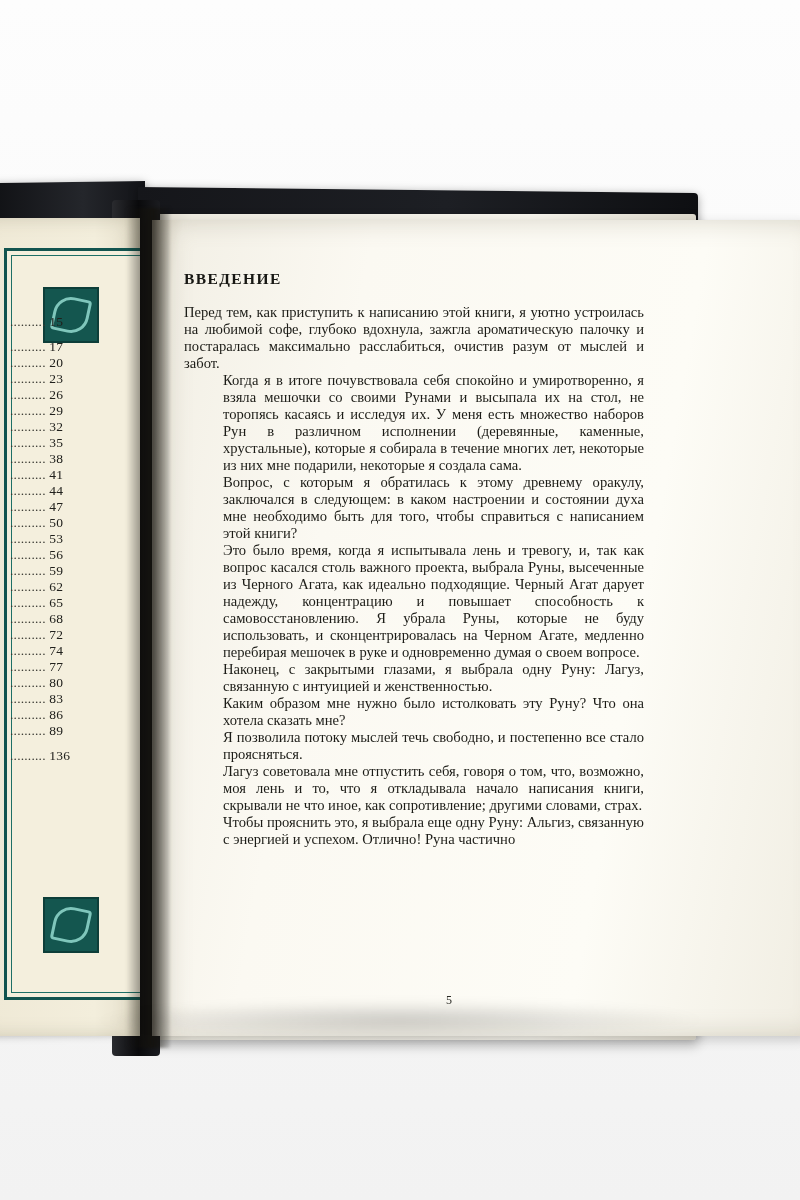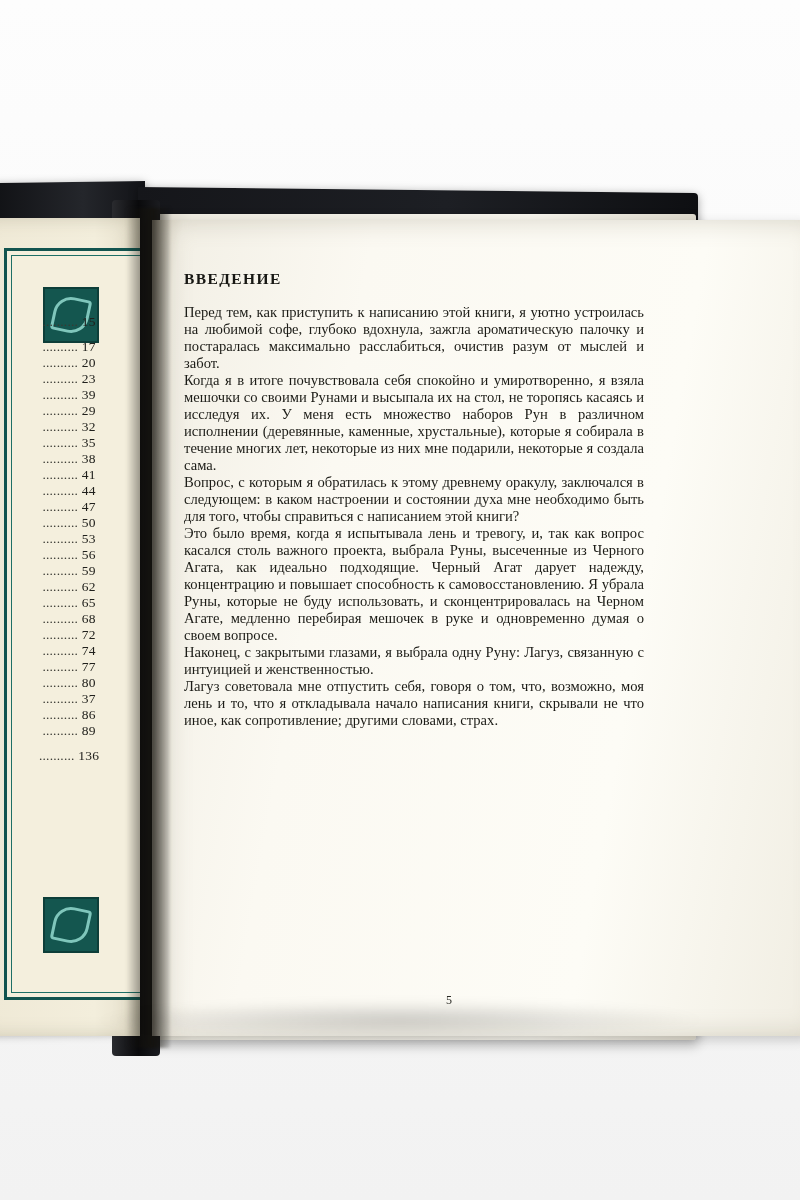--- a/index.html
+++ b/index.html
@@ -118,21 +118,21 @@
   .toc-list {
     position: absolute;
     left: 22px;
     right: 8px;
     top: 96px;
     font-size: 13.5px;
     color: #20201c;
     letter-spacing: 0.2px;
   }
   .toc-row {
-    text-align: center;
+    text-align: left;
     padding-right: 4px;
     white-space: nowrap;
     overflow: hidden;
   }
   .toc-row .dots { color: #3a3a33; }
   .toc-gap { height: 9px; }
 
   
   .right-page {
     position: absolute;
@@ -162,21 +162,21 @@
     font-family: "Liberation Serif", serif;
   }
   .para {
     font-size: 14.6px;
     line-height: 17px;
     text-align: justify;
     color: #1c1c17;
     margin: 0;
     text-indent: 0;
   }
-  .para + .para { margin-top: 0px; }
+  .para + .para { margin-top: 0px; margin-left: 39px; }
   .folio {
     position: absolute;
     left: 0;
     right: 60px;
     bottom: 28px;
     text-align: center;
     font-size: 12px;
     color: #2a2a24;
   }
 
@@ -226,57 +226,60 @@
       <div class="toc-frame">
         <div class="corner-orn tl"></div>
         <div class="corner-orn bl"></div>
       </div>
       <div class="toc-list" id="toc-list">
           <div class="toc-row"><span class="dots">..........</span><span> 15</span></div>
           <div class="toc-gap"></div>
           <div class="toc-row"><span class="dots">..........</span><span> 17</span></div>
           <div class="toc-row"><span class="dots">..........</span><span> 20</span></div>
           <div class="toc-row"><span class="dots">..........</span><span> 23</span></div>
-          <div class="toc-row"><span class="dots">..........</span><span> 39</span></div>
+          <div class="toc-row"><span class="dots">..........</span><span> 26</span></div>
           <div class="toc-row"><span class="dots">..........</span><span> 29</span></div>
           <div class="toc-row"><span class="dots">..........</span><span> 32</span></div>
           <div class="toc-row"><span class="dots">..........</span><span> 35</span></div>
           <div class="toc-row"><span class="dots">..........</span><span> 38</span></div>
           <div class="toc-row"><span class="dots">..........</span><span> 41</span></div>
           <div class="toc-row"><span class="dots">..........</span><span> 44</span></div>
           <div class="toc-row"><span class="dots">..........</span><span> 47</span></div>
           <div class="toc-row"><span class="dots">..........</span><span> 50</span></div>
           <div class="toc-row"><span class="dots">..........</span><span> 53</span></div>
           <div class="toc-row"><span class="dots">..........</span><span> 56</span></div>
           <div class="toc-row"><span class="dots">..........</span><span> 59</span></div>
           <div class="toc-row"><span class="dots">..........</span><span> 62</span></div>
           <div class="toc-row"><span class="dots">..........</span><span> 65</span></div>
           <div class="toc-row"><span class="dots">..........</span><span> 68</span></div>
           <div class="toc-row"><span class="dots">..........</span><span> 72</span></div>
           <div class="toc-row"><span class="dots">..........</span><span> 74</span></div>
           <div class="toc-row"><span class="dots">..........</span><span> 77</span></div>
           <div class="toc-row"><span class="dots">..........</span><span> 80</span></div>
-          <div class="toc-row"><span class="dots">..........</span><span> 37</span></div>
+          <div class="toc-row"><span class="dots">..........</span><span> 83</span></div>
           <div class="toc-row"><span class="dots">..........</span><span> 86</span></div>
           <div class="toc-row"><span class="dots">..........</span><span> 89</span></div>
           <div class="toc-gap"></div>
           <div class="toc-row"><span class="dots">..........</span><span> 136</span></div>
         </div>
     </div>
 
     <div class="right-page">
       <div class="page-body">
         <div class="page-heading">ВВЕДЕНИЕ</div>
         <div id="paragraphs">
             <p class="para">Перед тем, как приступить к написанию этой книги, я уютно устроилась на любимой софе, глубоко вдохнула, зажгла ароматическую палочку и постаралась максимально расслабиться, очистив разум от мыслей и забот.</p>
             <p class="para">Когда я в итоге почувствовала себя спокойно и умиротворенно, я взяла мешочки со своими Рунами и высыпала их на стол, не торопясь касаясь и исследуя их. У меня есть множество наборов Рун в различном исполнении (деревянные, каменные, хрустальные), которые я собирала в течение многих лет, некоторые из них мне подарили, некоторые я создала сама.</p>
             <p class="para">Вопрос, с которым я обратилась к этому древнему оракулу, заключался в следующем: в каком настроении и состоянии духа мне необходимо быть для того, чтобы справиться с написанием этой книги?</p>
             <p class="para">Это было время, когда я испытывала лень и тревогу, и, так как вопрос касался столь важного проекта, выбрала Руны, высеченные из Черного Агата, как идеально подходящие. Черный Агат дарует надежду, концентрацию и повышает способность к самовосстановлению. Я убрала Руны, которые не буду использовать, и сконцентрировалась на Черном Агате, медленно перебирая мешочек в руке и одновременно думая о своем вопросе.</p>
             <p class="para">Наконец, с закрытыми глазами, я выбрала одну Руну: Лагуз, связанную с интуицией и женственностью.</p>
+            <p class="para">Каким образом мне нужно было истолковать эту Руну? Что она хотела сказать мне?</p>
+            <p class="para">Я позволила потоку мыслей течь свободно, и постепенно все стало проясняться.</p>
             <p class="para">Лагуз советовала мне отпустить себя, говоря о том, что, возможно, моя лень и то, что я откладывала начало написания книги, скрывали не что иное, как сопротивление; другими словами, страх.</p>
+            <p class="para">Чтобы прояснить это, я выбрала еще одну Руну: Альгиз, связанную с энергией и успехом. Отлично! Руна частично</p>
           </div>
       </div>
       <div class="folio">5</div>
     </div>
 
     <div class="gutter"></div>
   </div>
 
   <div class="soft-shadow"></div>
 </div>

